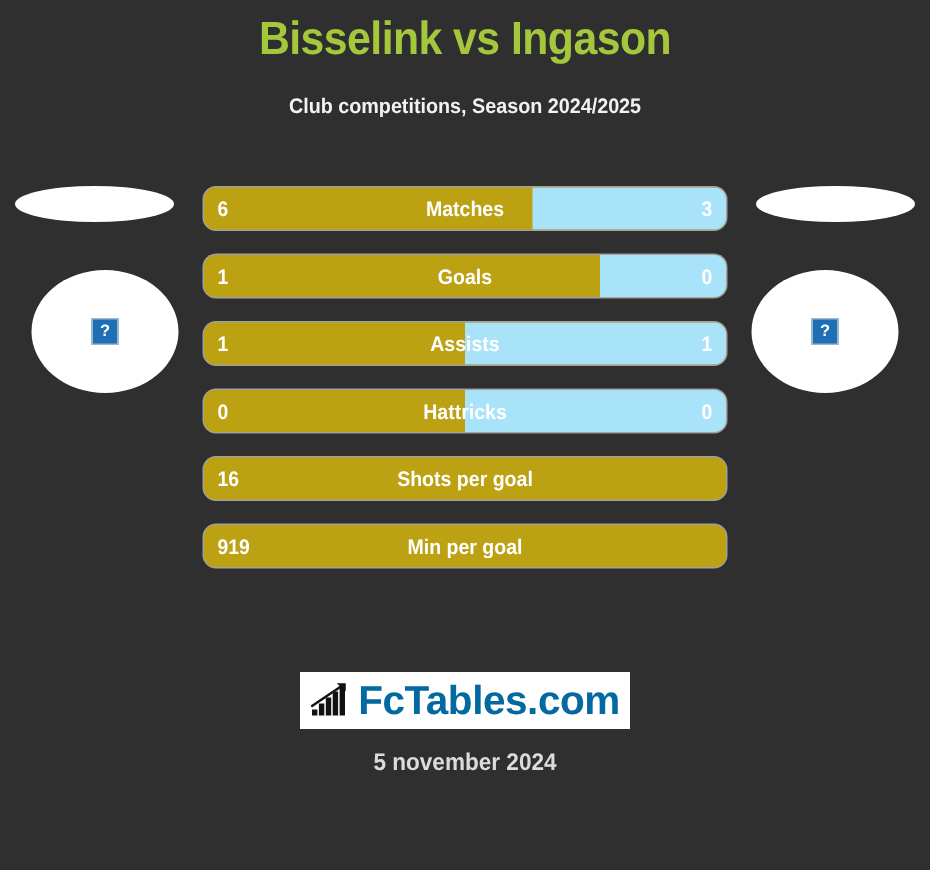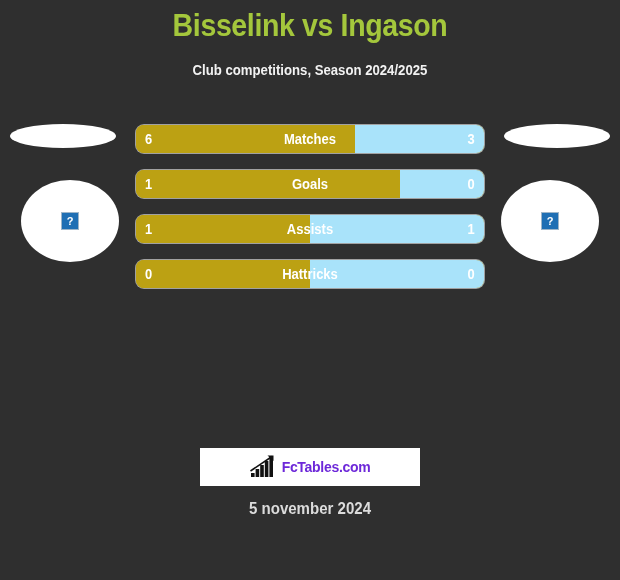--- a/index.html
+++ b/index.html
@@ -95,21 +95,21 @@
   
   .logo-box{
     position:absolute;left:200px;top:448px;
     width:220px;height:38px;
     background:#ffffff;
     display:flex;align-items:center;justify-content:center;
     gap:6px;
   }
   .logo-icon{display:block;}
   .logo-text{
-    font-size:14px;font-weight:bold;color:#6d28d9;
+    font-size:27px;font-weight:bold;color:#0369a1;
     letter-spacing:-0.3px;
   }
   .date{
     position:absolute;left:0;top:500px;width:620px;
     text-align:center;
     font-size:16px;font-weight:bold;color:#dcdcdc;
     transform:scaleX(0.94);
   }
 </style>
 </head>
@@ -152,20 +152,30 @@
         <span class="label">Assists</span>
         <span class="val away">1</span>
       </div>
       <div class="row">
         <div class="fill-home" style="width: 50%; background: rgb(188, 161, 19);"></div>
         <div class="fill-away" style="width: 50%; background: rgb(169, 227, 250);"></div>
         <span class="val home">0</span>
         <span class="label">Hattricks</span>
         <span class="val away">0</span>
       </div>
+      <div class="row">
+        <div class="fill-home" style="width: 100%; background: rgb(188, 161, 19);"></div>
+        <span class="val home">16</span>
+        <span class="label">Shots per goal</span>
+      </div>
+      <div class="row">
+        <div class="fill-home" style="width: 100%; background: rgb(188, 161, 19);"></div>
+        <span class="val home">919</span>
+        <span class="label">Min per goal</span>
+      </div>
     </div>
 
   <div class="logo-box">
     <svg class="logo-icon" width="26" height="24" viewBox="0 0 26 24">
       <rect x="1" y="18" width="3.6" height="4" fill="#111"></rect>
       <rect x="5.6" y="14" width="3.6" height="8" fill="#111"></rect>
       <rect x="10.2" y="10" width="3.6" height="12" fill="#111"></rect>
       <rect x="14.8" y="6" width="3.6" height="16" fill="#111"></rect>
       <rect x="19.4" y="2" width="3.6" height="20" fill="#111"></rect>
       <path d="M0.5 16 L22 1.5" stroke="#111" stroke-width="1.6" fill="none"></path>

